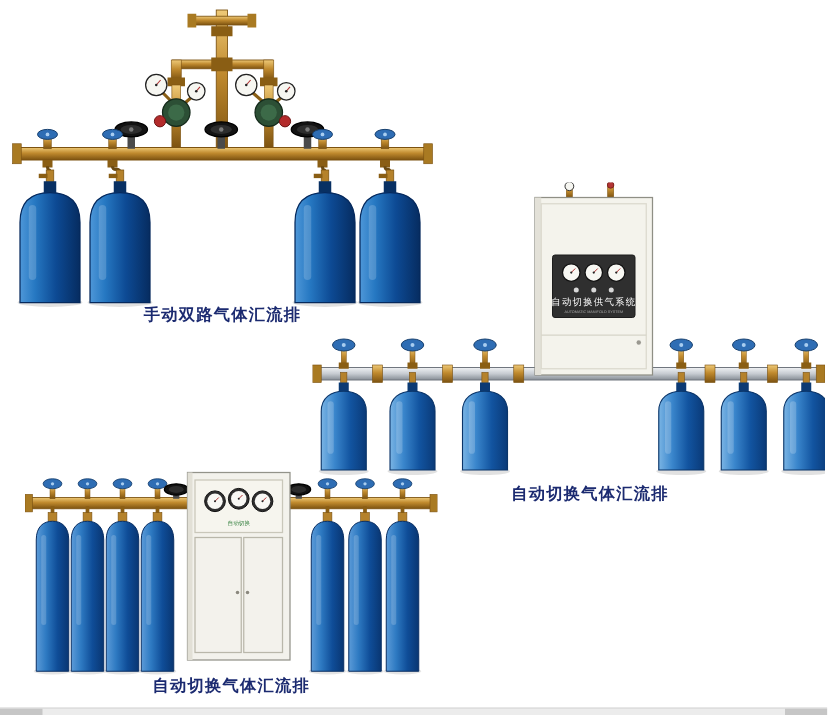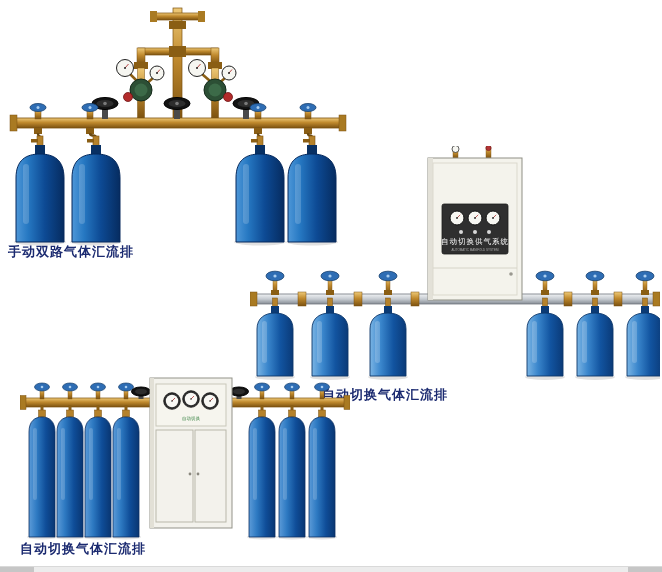--- a/index.html
+++ b/index.html
@@ -10,20 +10,21 @@
     overflow:hidden;
     font-family:"Liberation Sans", sans-serif;
   }
   .fig-svg{position:absolute;}
   .caption{
     position:absolute;
     font-size:13px;
     font-weight:bold;
     color:#1b2a70;
     letter-spacing:1px;
+    text-align:center;
     white-space:nowrap;
   }
   svg text{font-family:"Liberation Sans", sans-serif;}
   .bottom-strip{
     position:absolute;left:0;right:0;bottom:0;height:5px;
     background:#ececec;border-top:1px solid #d9d9d9;
   }
   .strip-seg{position:absolute;top:0;bottom:0;width:34px;background:#c6c6c6;}
   .strip-seg.left{left:0;}
   .strip-seg.right{right:0;}

